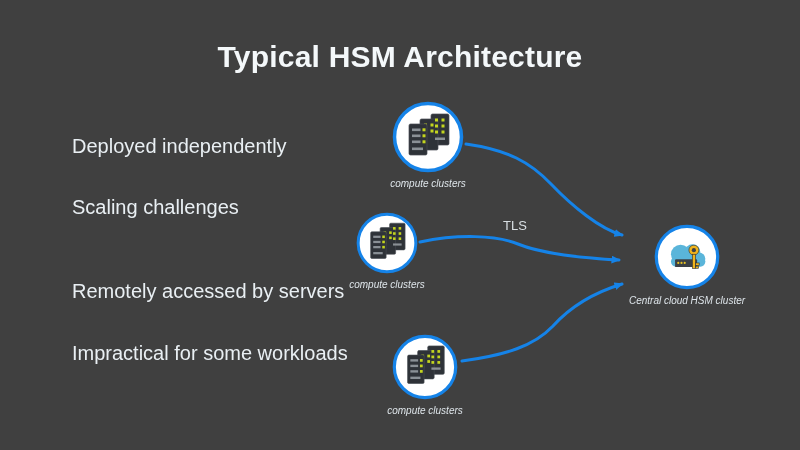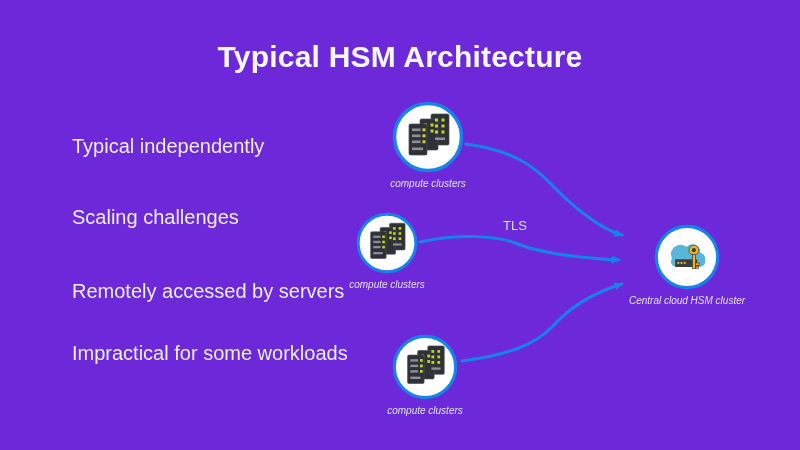--- a/index.html
+++ b/index.html
@@ -1,30 +1,30 @@
 <!DOCTYPE html>
 <html><head>
 <meta charset="utf-8">
 <style>
   html,body { margin:0; padding:0; background:#0c2231; }
   .slide {
     position:relative; width:800px; height:450px; overflow:hidden;
-    background:#6d28d9;
+    background:#404040;
     font-family:"Liberation Sans", sans-serif;
   }
   .title {
     position:absolute; top:40px; left:0; width:100%; margin:0;
     text-align:center; font-size:30px; font-weight:600;
     color:#f4f8fa; letter-spacing:.2px;
   }
   .bullet {
     position:absolute; left:72px; font-size:20px; line-height:26px;
     color:#e9eff3; font-weight:400; white-space:nowrap;
   }
-  .b0 { top:133px; } .b1 { top:204px; } .b2 { top:278px; } .b3 { top:340px; }
+  .b0 { top:133px; } .b1 { top:194px; } .b2 { top:278px; } .b3 { top:340px; }
   .arrows { position:absolute; left:0; top:0; width:800px; height:450px; }
   .tls {
     position:absolute; left:503px; top:218px; font-size:13px;
     color:#d9dfe3;
   }
   .node { position:absolute; }
   .node .icon { display:block; width:100%; height:auto; }
   .c0 { left:392px; top:101px; width:72px; }
   .c1 { left:356px; top:212px; width:62px; }
   .c2 { left:392px; top:334px; width:66px; }
@@ -36,21 +36,21 @@
   }
   .hsm-label { width:140px; }
 </style>
 </head>
 <body>
 
 <div class="slide">
 
   <h1 class="title">Typical HSM Architecture</h1>
 
-  <div class="bullet b0">Typical independently</div>
+  <div class="bullet b0">Deployed independently</div>
   <div class="bullet b1">Scaling challenges</div>
   <div class="bullet b3">Impractical for some workloads</div>
   <div class="bullet b2">Remotely accessed by servers</div>
 
   <svg class="arrows" viewBox="0 0 800 450" aria-hidden="true">
     <defs>
       <marker id="ah" markerWidth="9" markerHeight="8" refX="7.5" refY="4" orient="auto" markerUnits="userSpaceOnUse">
         <path d="M0,0 L9,4 L0,8 Z" fill="#1583e8"></path>
       </marker>
     </defs>

